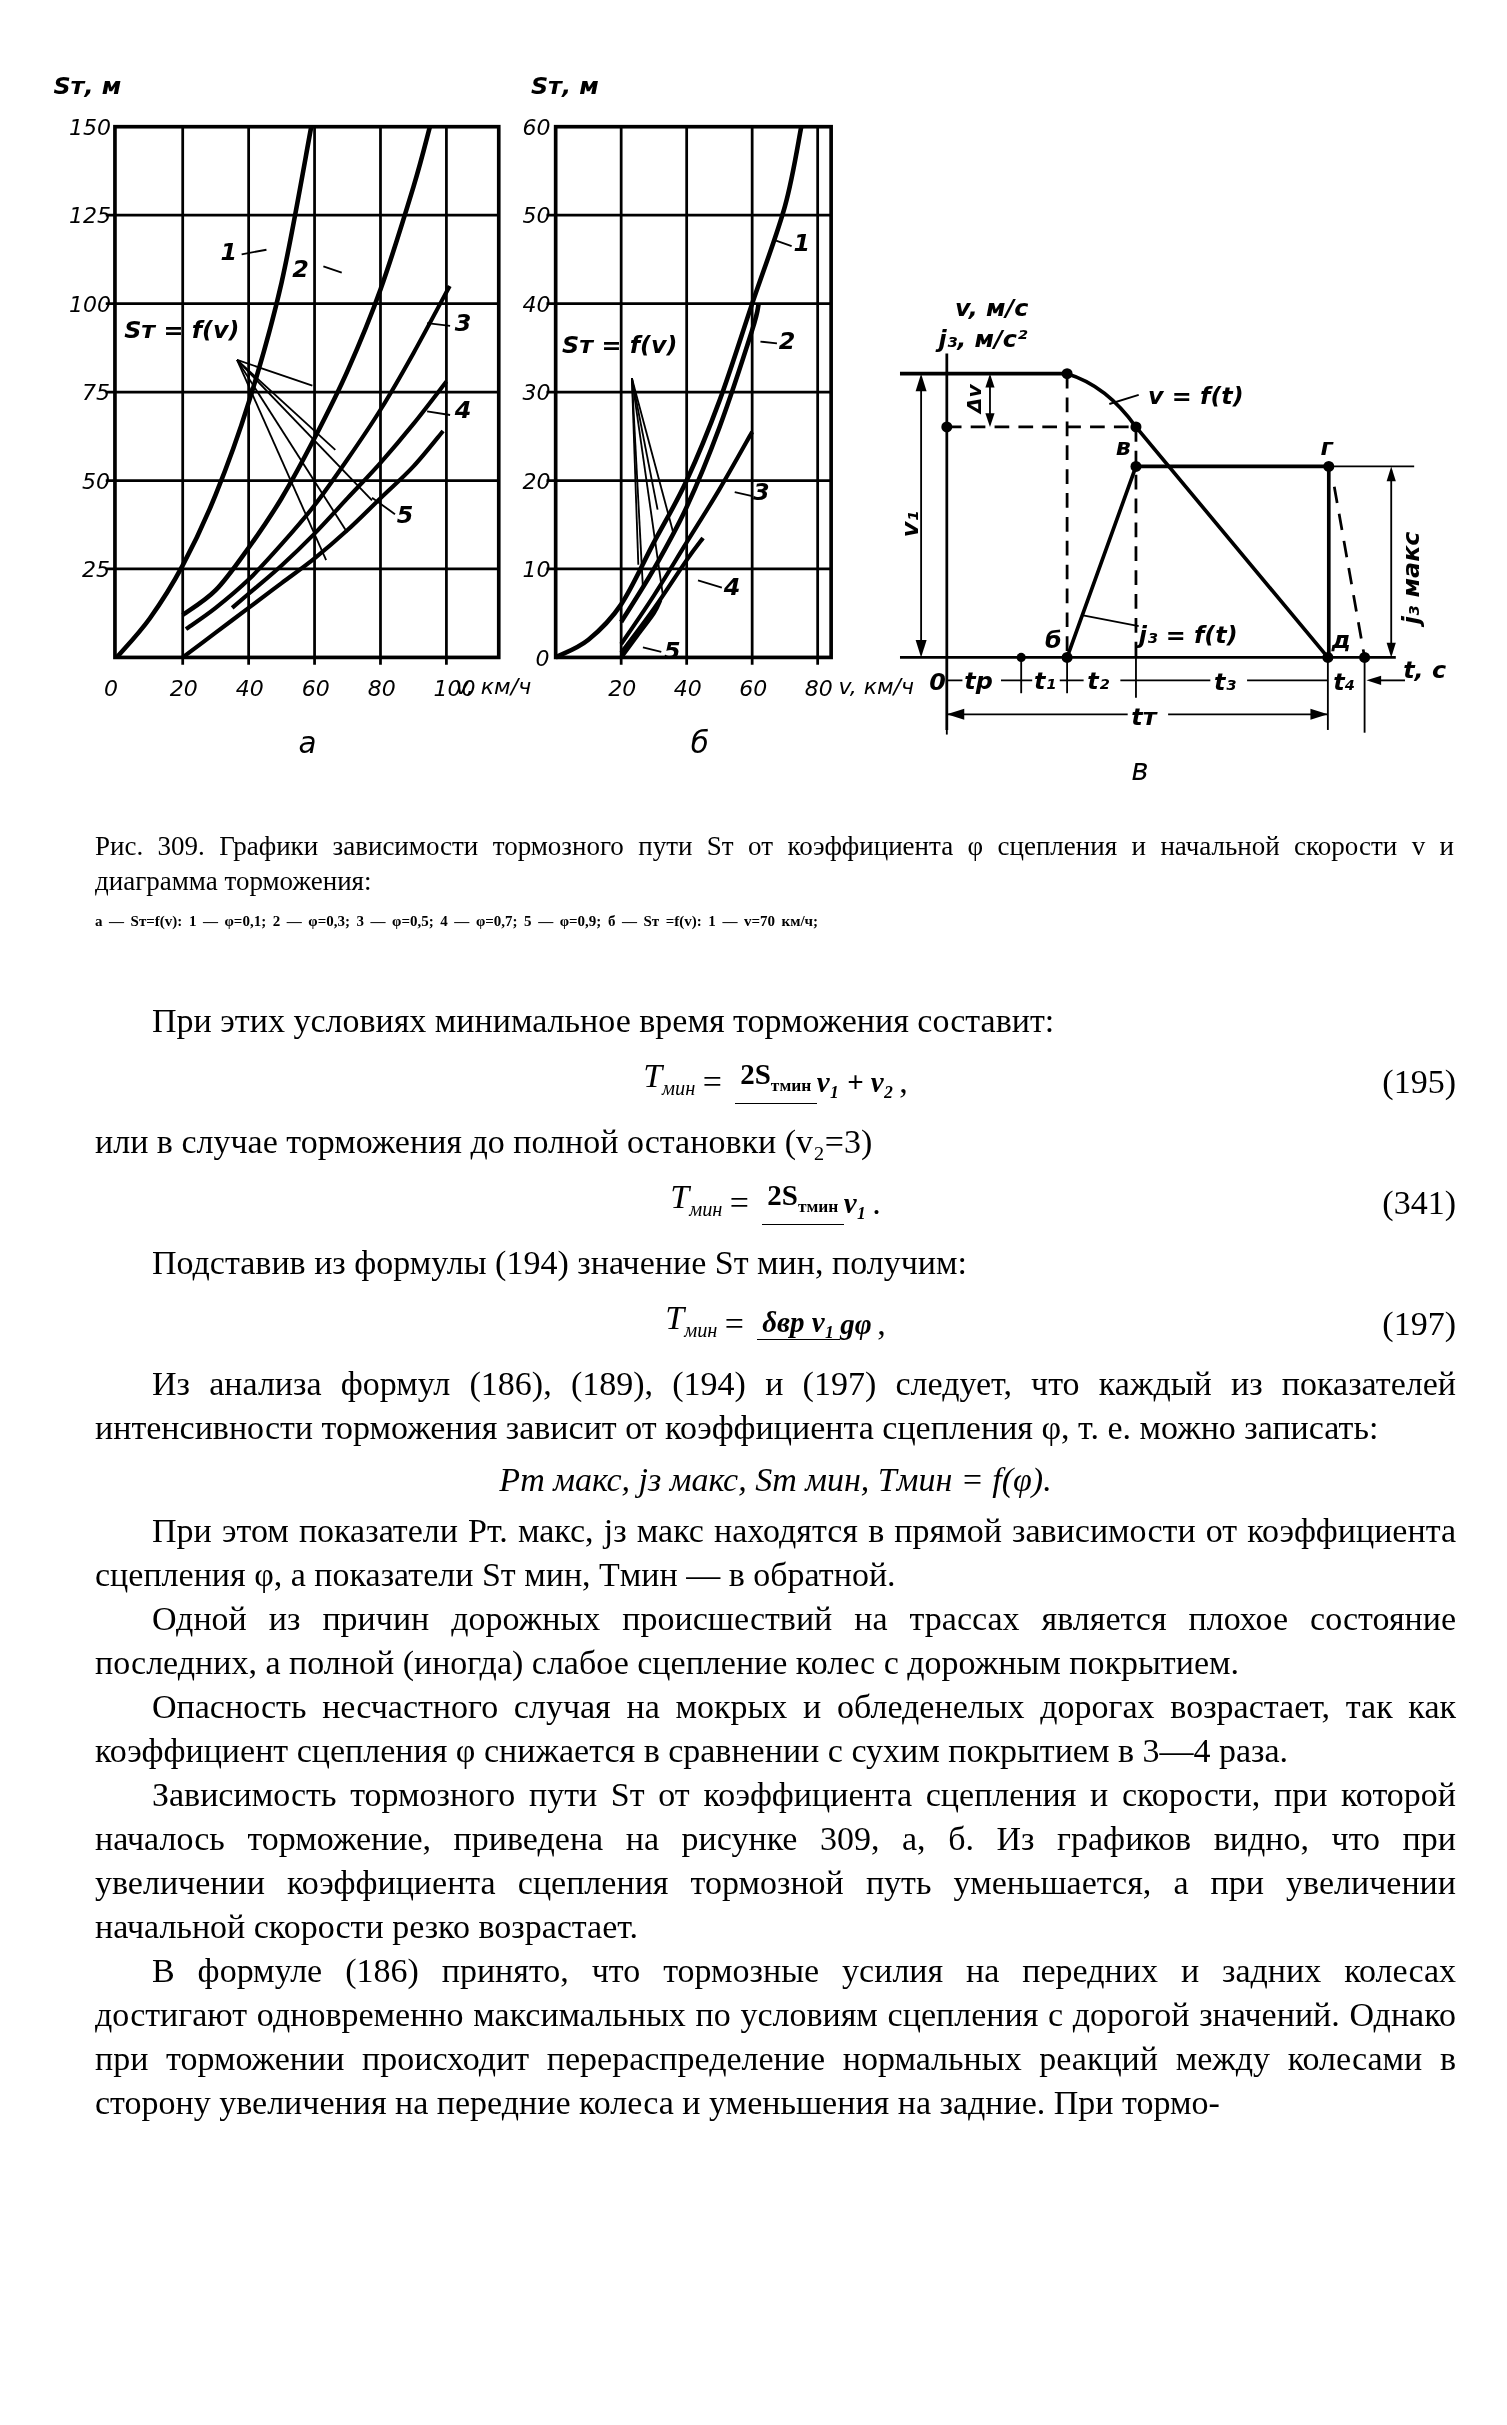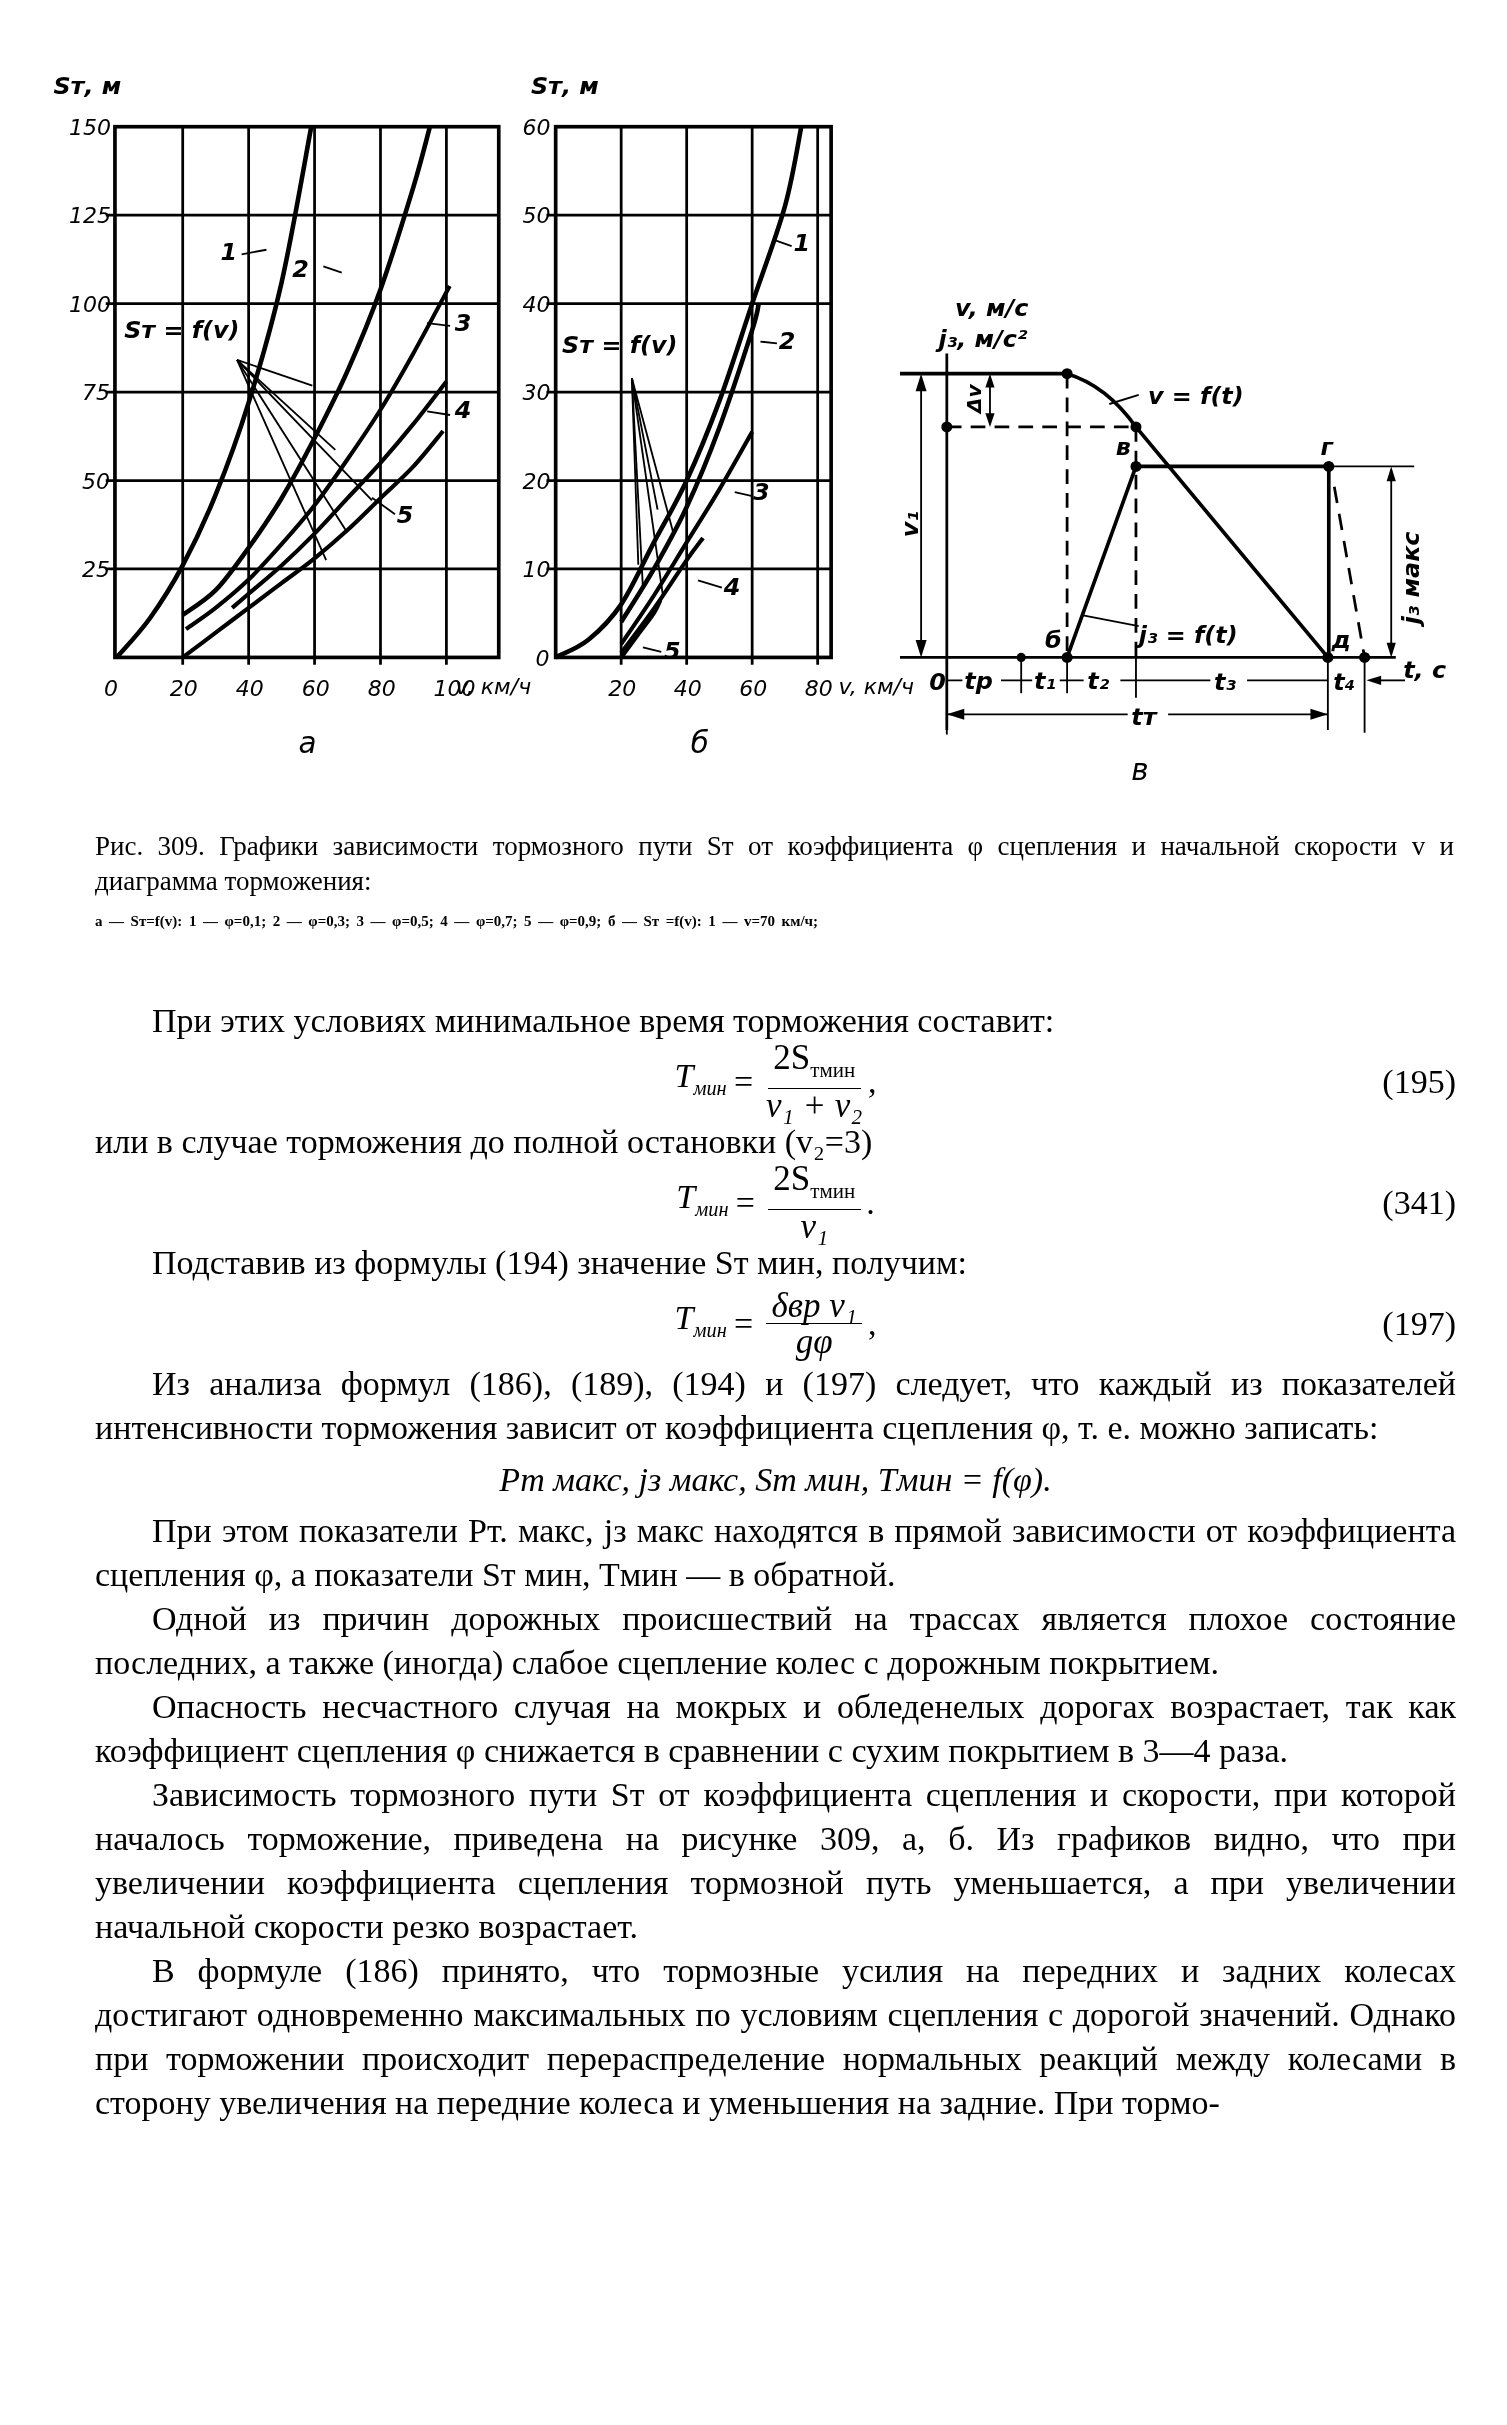--- a/index.html
+++ b/index.html
@@ -10,21 +10,21 @@
   .tick { font-family:"DejaVu Sans", sans-serif; font-style:italic; font-size:24px; }
   .panel { font-family:"DejaVu Sans", sans-serif; font-style:italic; font-size:32px; }
   .caption { position:absolute; left:95px; width:1359px; top:797px; font-family:"Liberation Serif", serif;margin-top:32px; }
   .caption .cap-main { font-size:27px; line-height:35px; text-align:justify; }
   .caption .cap-legend { font-size:15px; line-height:33px; margin-top:5.5px; word-spacing:2.8px;font-weight:bold; }
   .body-text { position:absolute; left:95px; width:1361px; top:999px; font-family:"Liberation Serif", serif; font-size:34px; line-height:44px; }
   .p { text-align:justify; text-align-last:left; margin:0;font-family:Liberation Serif, serif; }
   .indent { text-indent:57px; }
   .formula { position:relative; height:77px; display:flex; align-items:center; justify-content:center; font-style:normal; }
   .formula .num { position:absolute; right:0; top:50%; transform:translateY(-50%); }
-  .frac { display:inline-flex; flex-direction:column; align-items:center; vertical-align:middle; margin:0 5.5px; font-size:35px; line-height:31px; }
+  .frac { display:inline-flex; flex-direction:row; align-items:center; vertical-align:middle; margin:0 5.5px; font-size:29px; line-height:31px;font-weight:bold; }
   .frac .top { border-bottom:1.8px solid #000; padding:0 5.5px 1.8px; }
   .frac .bot { padding-top:1.8px; }
   .it { font-style:italic; }
   sub { font-size:60%; }
   .eq { margin:0 7.3px; }
   .formula-inline { text-align:center; height:59px; line-height:59px; }
 </style>
 </head>
 <body>
 
@@ -317,18 +317,18 @@
     <span class="frac">
       <span class="top it">δвр v₁</span>
       <span class="bot it">gφ</span>
     </span>
     <span>,</span>
     <span class="num">(197)</span>
   </div>
   <p class="p indent">Из анализа формул (186), (189), (194) и (197) следует, что каждый из показателей интенсивности торможения зависит от коэффициента сцепления φ, т. е. можно записать:</p>
   <div class="formula-inline it">Pт макс, jз макс, Sт мин, Tмин = f(φ).</div>
   <p class="p indent">При этом показатели Pт. макс, jз макс находятся в прямой зависимости от коэффициента сцепления φ, а показатели Sт мин, Tмин — в обратной.</p>
-  <p class="p indent">Одной из причин дорожных происшествий на трассах является плохое состояние последних, а также (иногда) слабое сцепление колес с дорожным покрытием.</p>
+  <p class="p indent">Одной из причин дорожных происшествий на трассах является плохое состояние последних, а полной (иногда) слабое сцепление колес с дорожным покрытием.</p>
   <p class="p indent">Опасность несчастного случая на мокрых и обледенелых дорогах возрастает, так как коэффициент сцепления φ снижается в сравнении с сухим покрытием в 3—4 раза.</p>
   <p class="p indent">Зависимость тормозного пути Sт от коэффициента сцепления и скорости, при которой началось торможение, приведена на рисунке 309, а, б. Из графиков видно, что при увеличении коэффициента сцепления тормозной путь уменьшается, а при увеличении начальной скорости резко возрастает.</p>
   <p class="p indent">В формуле (186) принято, что тормозные усилия на передних и задних колесах достигают одновременно максимальных по условиям сцепления с дорогой значений. Однако при торможении происходит перераспределение нормальных реакций между колесами в сторону увеличения на передние колеса и уменьшения на задние. При тормо-</p>
 </div>
 
 
 </body></html>

